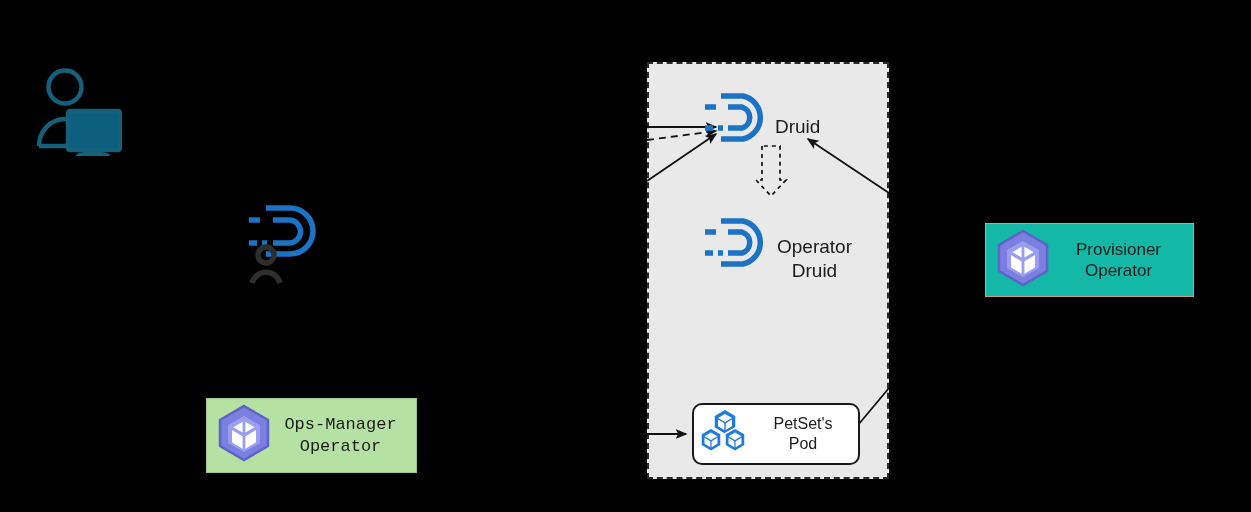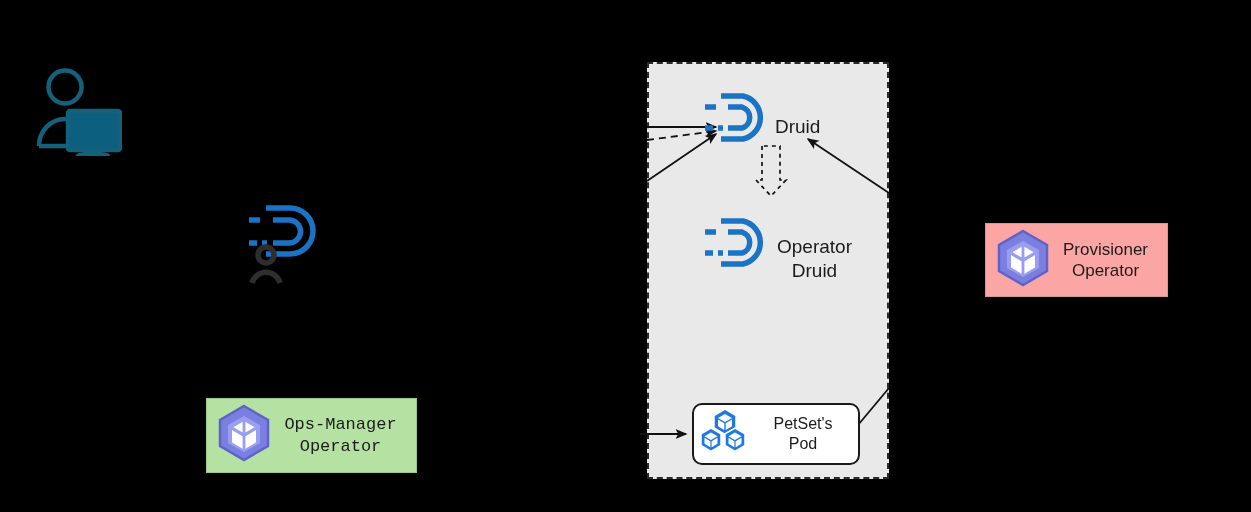--- a/index.html
+++ b/index.html
@@ -51,23 +51,23 @@
     top: 398px;
     width: 211px;
     height: 75px;
     background: #b5e2a3;
     border-color: #9ac98a;
     font-family: Liberation Mono, monospace;
   }
   #provisioner-box {
     left: 985px;
     top: 223px;
-    width: 183px;
+    width: 209px;
     height: 74px;
-    background: #fca5a5;
+    background: #14b8a6;
     border-color: #d09992;
   }
 
   #petset-box {
     left: 692px;
     top: 403px;
     width: 168px;
     height: 62px;
     background: #ffffff;
     border: 2px solid #1a1a1a;

